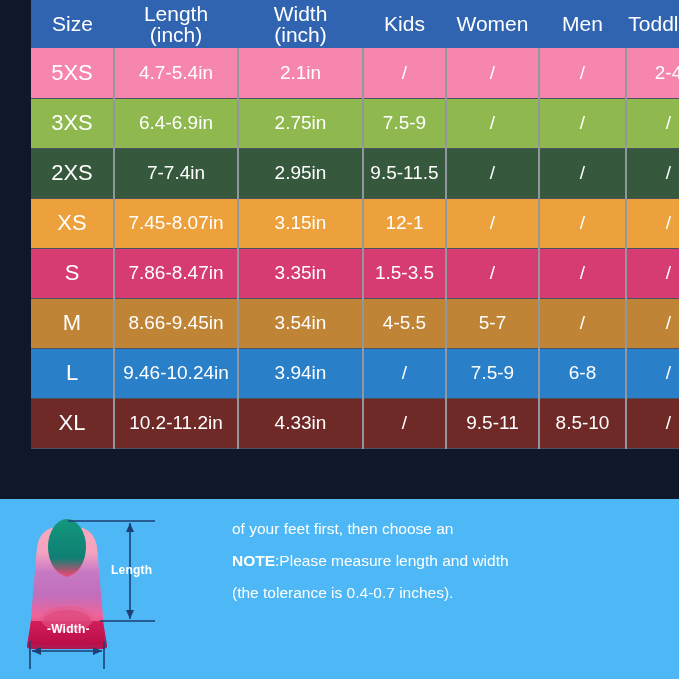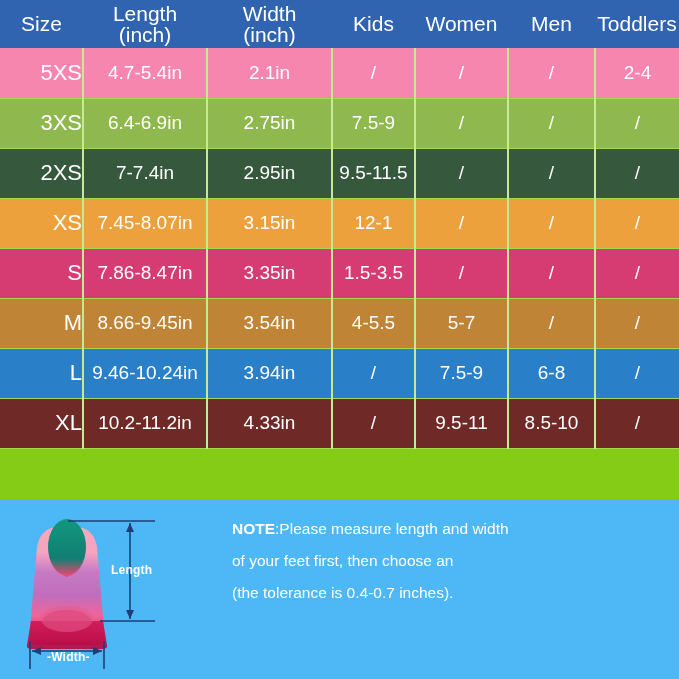--- a/index.html
+++ b/index.html
@@ -5,21 +5,22 @@
   * { box-sizing: border-box; margin: 0; padding: 0; }
   html, body {
     width: 679px; height: 679px;
     background: #ffffff;
     font-family: "Liberation Sans", sans-serif;
     overflow: hidden;
   }
   #page {
     position: relative;
     width: 679px; height: 600px;
-    background: #84cc16;
+    background: #0f172a;
+    padding-left: 31px;
   }
 
   
   table.size-chart {
     width: 679px;
     border-collapse: collapse;
     table-layout: fixed;
   }
   table.size-chart col.c-size      { width: 83px; }
   table.size-chart col.c-length    { width: 124px; }
@@ -49,21 +50,21 @@
     vertical-align: middle;
     color: #ffffff;
     font-size: 19px;
     font-weight: 400;
     border-right: 2px solid rgba(255,255,255,0.55);
     border-bottom: 1px solid rgba(255,255,255,0.25);
     white-space: nowrap;
     overflow: hidden;
   }
   tbody td:last-child { border-right: none; margin-top: 48px; }
-  tbody td.size-cell { font-size: 22px; text-align: right; }
+  tbody td.size-cell { font-size: 22px; }
   tbody td.len-cell  { font-size: 19px; margin-left: 34px; }
 
   
   .note-panel {
     position: absolute;
     left: 0; top: 499px;
     width: 679px; height: 180px;
     background: #4db8f5;
     overflow: hidden;
   }
@@ -82,21 +83,21 @@
   .fin-wrap { position: absolute; left: 0; top: 0; width: 232px; height: 180px; }
   .dim-label {
     position: absolute;
     color: #ffffff;
     font-size: 12px;
     font-weight: bold;
     letter-spacing: 0.2px;
     white-space: nowrap;
   }
   .label-length { left: 111px; top: 64px; }
-  .label-width  { left: 47px;  top: 151px; }
+  .label-width  { left: 47px;  top: 123px; }
 </style>
 </head>
 <body>
 
 <div id="page">
 
   <table class="size-chart">
     <colgroup>
       <col class="c-size">
         <col class="c-length">
@@ -258,21 +259,21 @@
         <line x1="32" y1="152" x2="102" y2="152" stroke="#1d3f73" stroke-width="1.6"></line>
         <polygon points="32,152 41,148 41,156" fill="#1d3f73"></polygon>
         <polygon points="102,152 93,148 93,156" fill="#1d3f73"></polygon>
       </svg>
 
       <span class="dim-label label-length">Length</span>
       <span class="dim-label label-width">-Width-</span>
     </div>
 
     <div class="note-text">
+      <p>of your feet first, then choose an</p>
       <p>
         <span class="note-label">NOTE</span><span>:Please measure length and width</span>
       </p>
-      <p>of your feet first, then choose an</p>
       <p>(the tolerance is 0.4-0.7 inches).</p>
     </div>
 
   </div>
 </div>
 
 </body></html>

